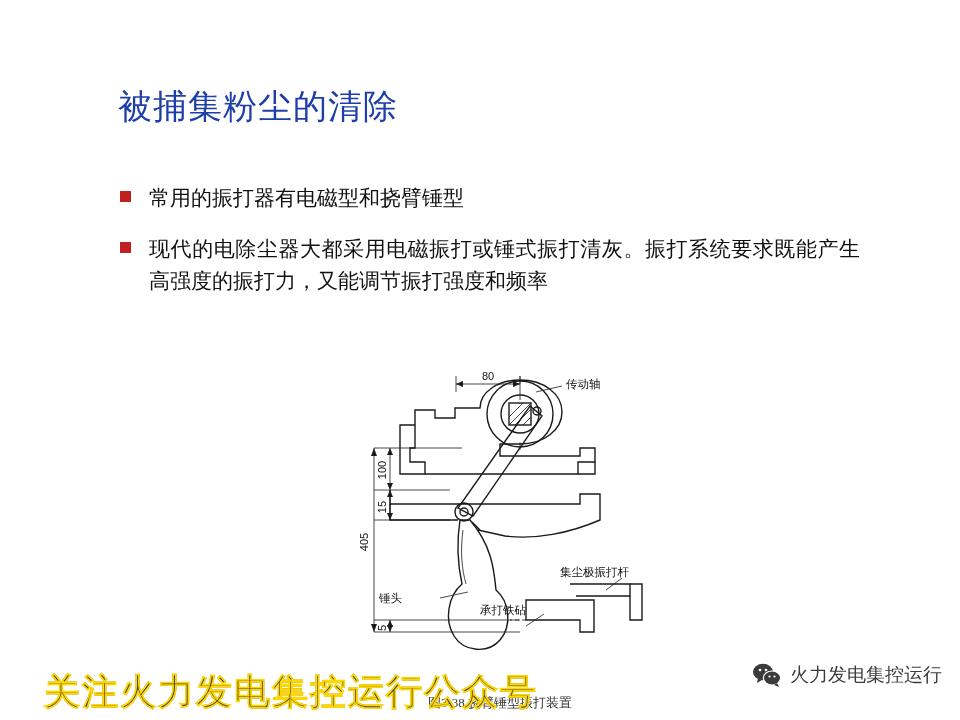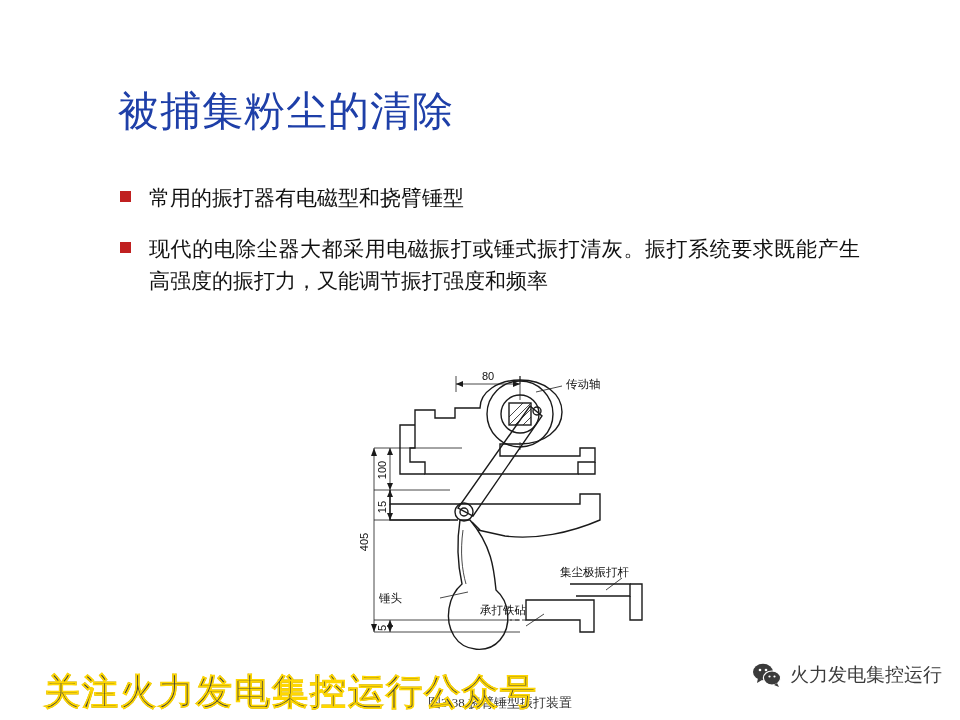--- a/index.html
+++ b/index.html
@@ -18,21 +18,21 @@
     position: absolute;
     left: 0; top: 0;
     width: 960px;
     height: 720px;
     background: #ffffff;
   }
   .title {
     position: absolute;
     left: 118px;
     top: 84px;
-    font-size: 41px;
+    font-size: 34px;
     color: #1e3fa8;
     font-family: "Liberation Serif", serif;
     font-weight: 400;
     letter-spacing: 1px;
     white-space: nowrap;
   }
   .bullets {
     position: absolute;
     left: 120px;
     top: 182px;

